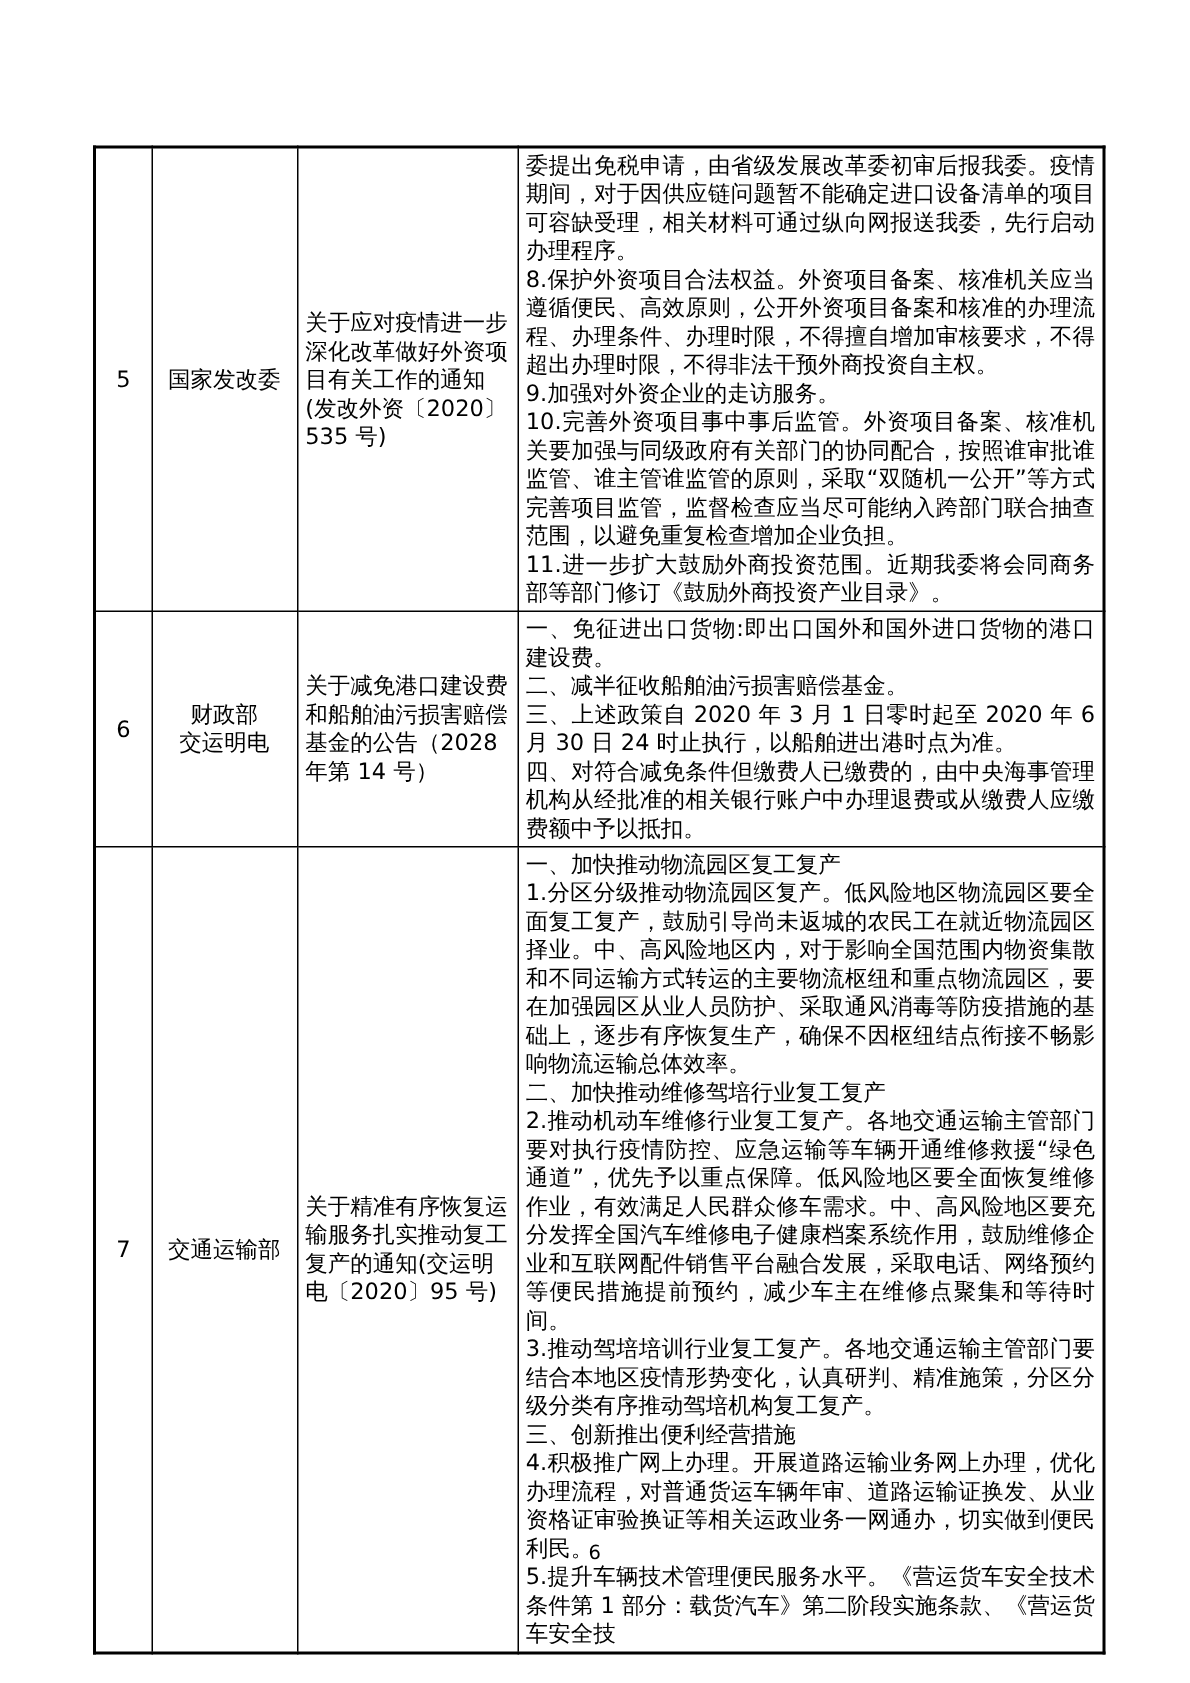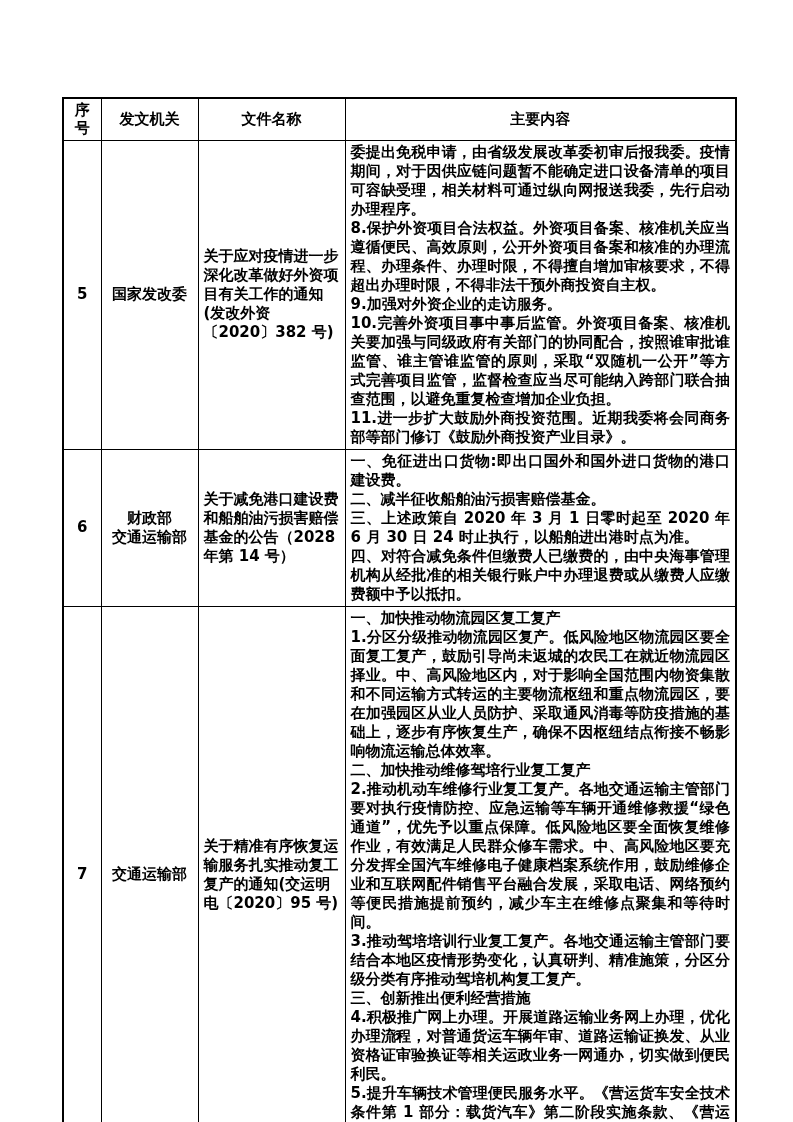--- a/index.html
+++ b/index.html
@@ -22,21 +22,21 @@
     top: 97px;
     width: 673px;
     border-collapse: collapse;
     table-layout: fixed;
     border: 2px solid #000000;
   }
   table.doc-table td, table.doc-table th {
     border: 1px solid #000000;
     padding: 2px 5px;
     font-size: 15px;
-    font-weight: bold;
+    font-weight: normal;
     line-height: 19px;
     overflow: hidden;
     box-sizing: border-box;
   }
   col.c-no    { width: 38px; }
   col.c-agy   { width: 97px; }
   col.c-doc   { width: 147px; }
   col.c-cnt   { width: 391px; }
 
   tr.hdr th {
@@ -86,42 +86,36 @@
 <div class="page">
 
   <table class="doc-table">
     <colgroup>
       <col class="c-no">
       <col class="c-agy">
       <col class="c-doc">
       <col class="c-cnt">
     </colgroup>
     <tbody>
-      <tr class="hdr r-hdr">
-        <th>序号</th>
-        <th>发文机关</th>
-        <th>文件名称</th>
-        <th>主要内容</th>
-      </tr>
 
       <tr class="r-5">
         <td class="no-cell">5</td>
         <td class="agy-cell">国家发改委</td>
-        <td class="doc-cell">关于应对疫情进一步深化改革做好外资项目有关工作的通知(发改外资〔2020〕382 号)</td>
+        <td class="doc-cell">关于应对疫情进一步深化改革做好外资项目有关工作的通知(发改外资〔2020〕535 号)</td>
         <td class="cnt-cell">委提出免税申请，由省级发展改革委初审后报我委。疫情期间，对于因供应链问题暂不能确定进口设备清单的项目可容缺受理，相关材料可通过纵向网报送我委，先行启动办理程序。
 8.保护外资项目合法权益。外资项目备案、核准机关应当遵循便民、高效原则，公开外资项目备案和核准的办理流程、办理条件、办理时限，不得擅自增加审核要求，不得超出办理时限，不得非法干预外商投资自主权。
 9.加强对外资企业的走访服务。
 10.完善外资项目事中事后监管。外资项目备案、核准机关要加强与同级政府有关部门的协同配合，按照谁审批谁监管、谁主管谁监管的原则，采取“双随机一公开”等方式完善项目监管，监督检查应当尽可能纳入跨部门联合抽查范围，以避免重复检查增加企业负担。
 11.进一步扩大鼓励外商投资范围。近期我委将会同商务部等部门修订《鼓励外商投资产业目录》。</td>
       </tr>
 
       <tr class="r-6">
         <td class="no-cell">6</td>
         <td class="agy-cell">财政部
-交通运输部</td>
+交运明电</td>
         <td class="doc-cell">关于减免港口建设费和船舶油污损害赔偿基金的公告（2028 年第 14 号）</td>
         <td class="cnt-cell">一、免征进出口货物:即出口国外和国外进口货物的港口建设费。
 二、减半征收船舶油污损害赔偿基金。
 三、上述政策自 2020 年 3 月 1 日零时起至 2020 年 6 月 30 日 24 时止执行，以船舶进出港时点为准。
 四、对符合减免条件但缴费人已缴费的，由中央海事管理机构从经批准的相关银行账户中办理退费或从缴费人应缴费额中予以抵扣。</td>
       </tr>
 
       <tr class="r-7">
         <td class="no-cell">7</td>
         <td class="agy-cell">交通运输部</td>

